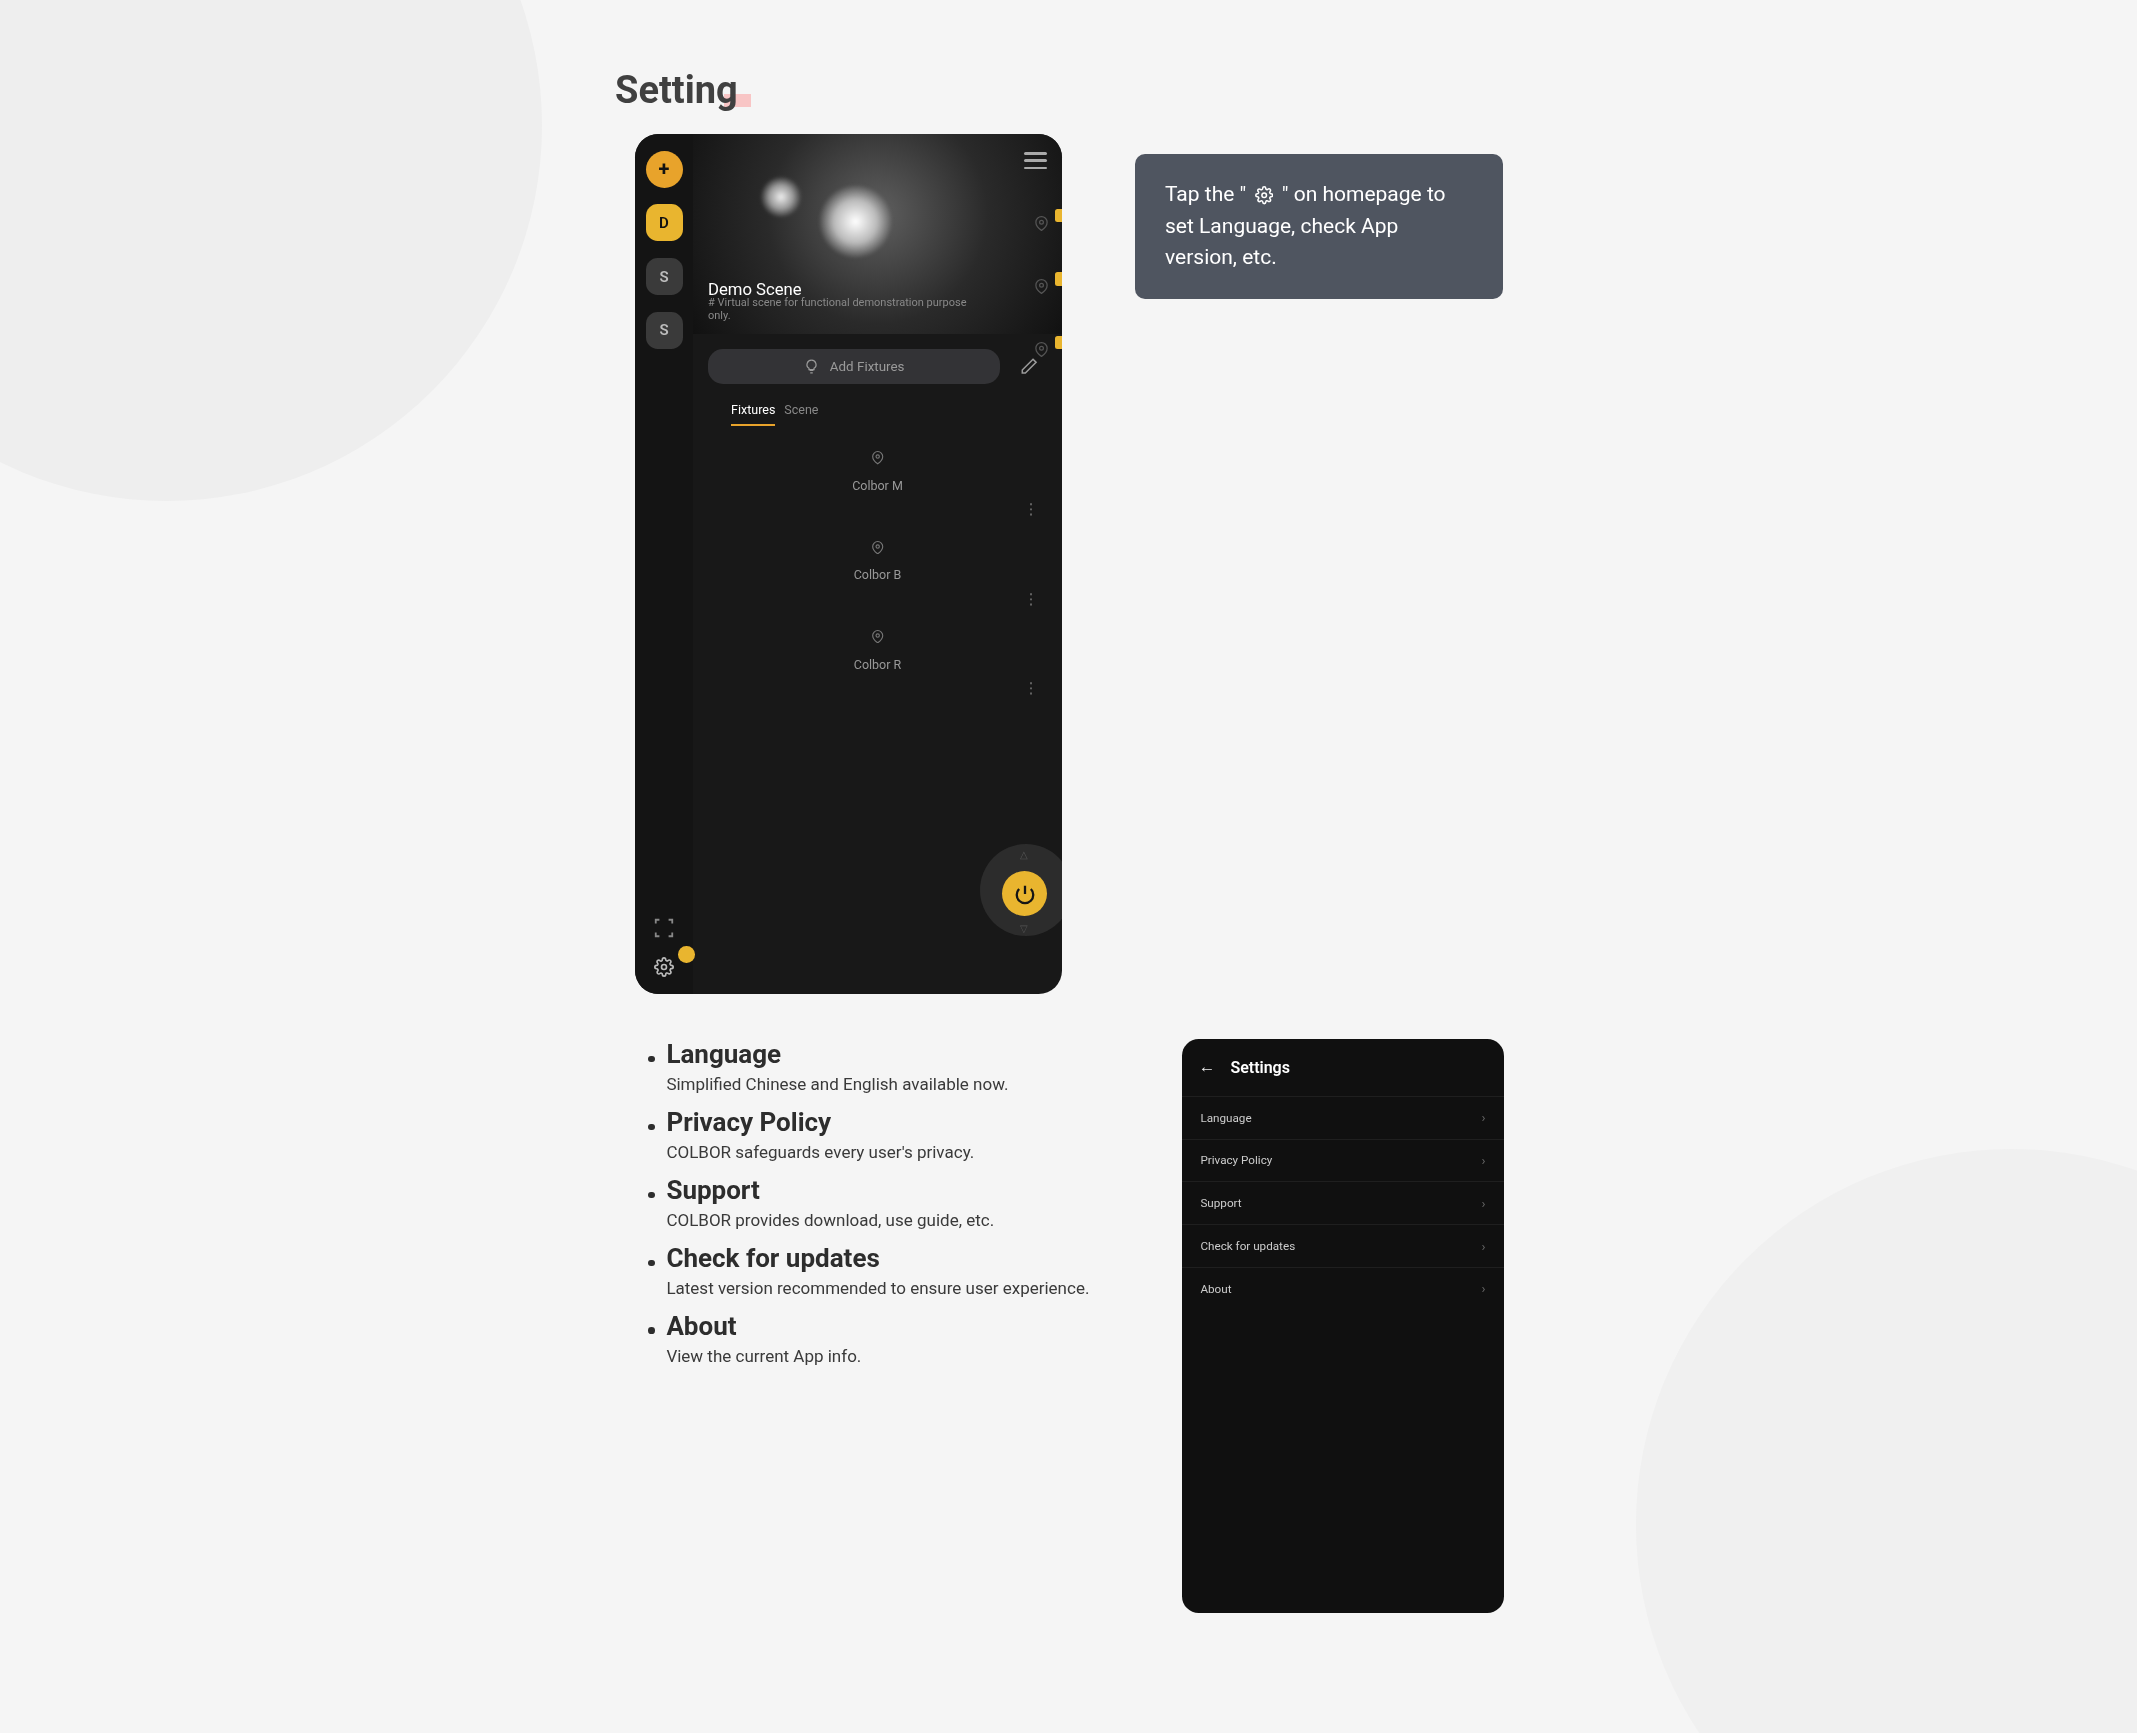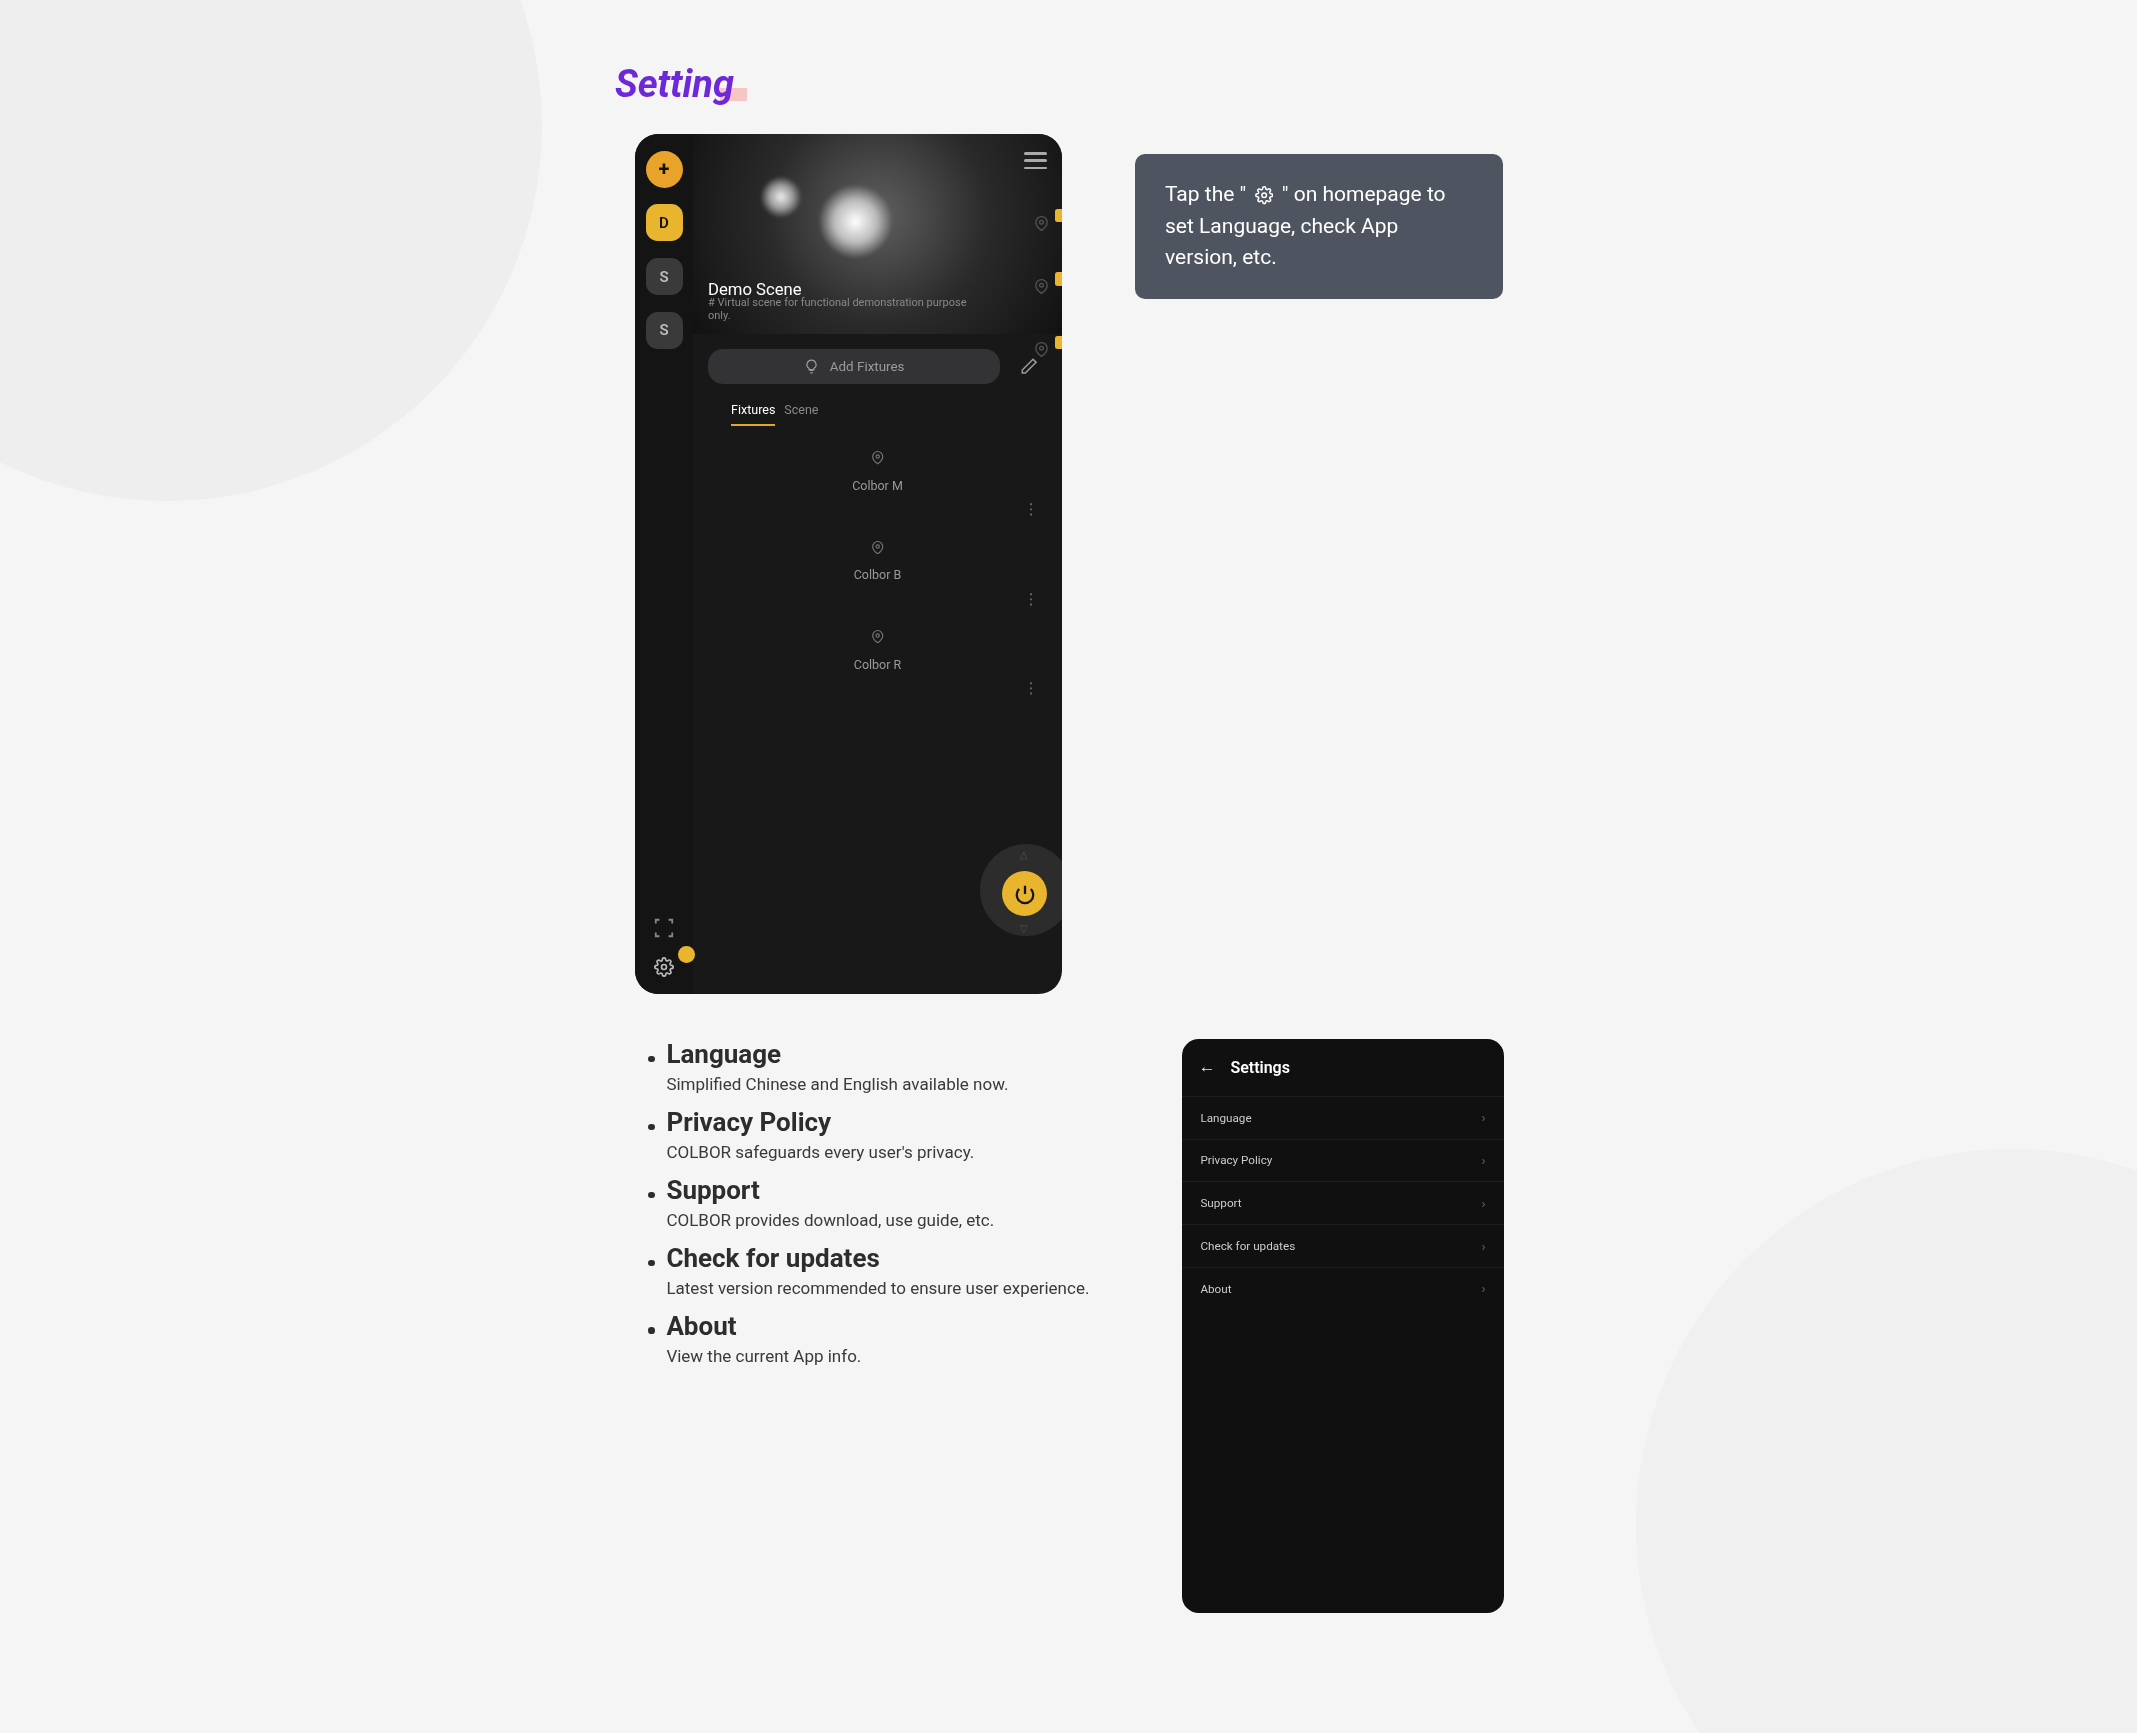--- a/index.html
+++ b/index.html
@@ -5,21 +5,21 @@
   * { box-sizing: border-box; margin: 0; padding: 0; }
   html, body { width: 2137px; height: 1733px; background: #f5f5f5; font-family: -apple-system, BlinkMacSystemFont, "Segoe UI", Roboto, Arial, sans-serif; overflow: hidden; position: relative; }
 
   
   .bg-circle-1 { position: absolute; width: 751px; height: 751px; background: #eeeeee; border-radius: 50%; top: -250px; left: -209px; z-index: 0; }
   .bg-circle-2 { position: absolute; width: 751px; height: 751px; background: #f0f0f0; border-radius: 50%; bottom: -167px; right: -250px; z-index: 0; }
 
   .content { position: relative; z-index: 1; }
 
   
-  .page-title { position: absolute; left: 615px; top: 62px; font-size: 38px; font-weight: 700; color: #6d28d9; font-style: italic; }
+  .page-title { position: absolute; left: 615px; top: 68px; font-size: 38px; font-weight: 700; color: #404040; }
   .page-title::after { content:""; position:absolute; right:-13.4px; bottom:5px; width:27px; height:13.4px; background:#f8c5c5; z-index:-1; }
 
   
   .phone1 { position: absolute; left: 635px; top: 134px; width: 427px; height: 860px; background: #181818; border-radius: 23.4px; overflow: hidden; }
 
   .p1-sidebar { position: absolute; left: 0; top: 0; width: 58px; height: 100%; background: #141414; display: flex; flex-direction: column; align-items: center; padding-top: 16.7px; gap: 16.7px; }
   .p1-add { width: 37px; height: 37px; border-radius: 50%; background: #e8a32b; display:flex;align-items:center;justify-content:center; color:#111; font-size:20px; font-weight:700; }
   .p1-badge { width: 37px; height: 37px; border-radius: 11.7px; display:flex;align-items:center;justify-content:center; font-size:15px; font-weight:600; }
   .p1-badge.d { background: #e9b52f; color:#111; }
   .p1-badge.s { background: #3a3a3a; color:#bbb; }

